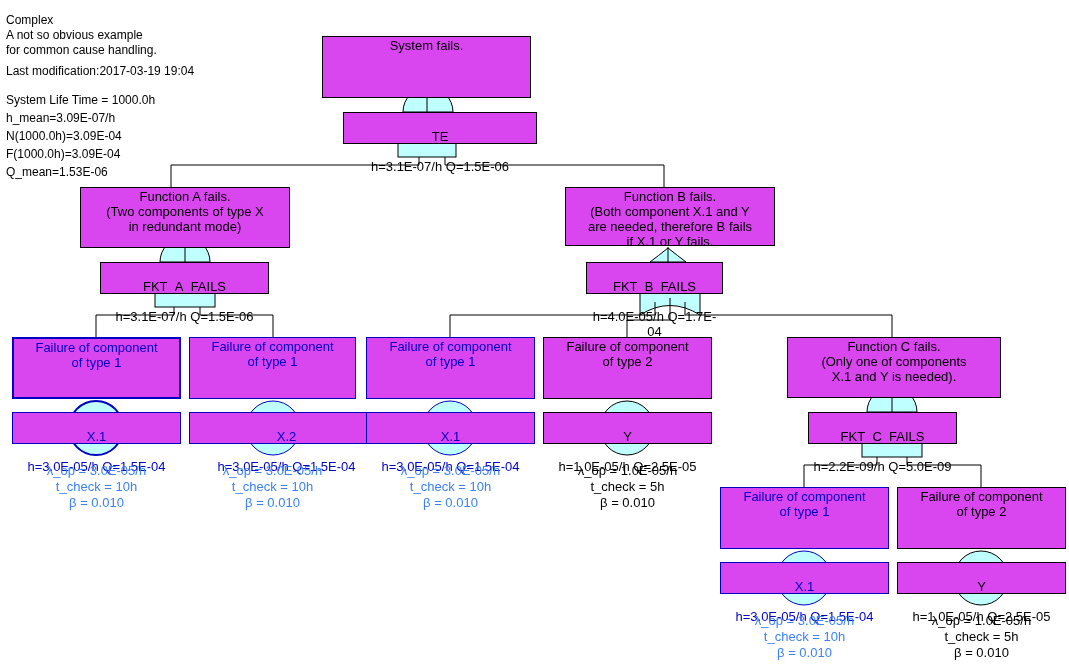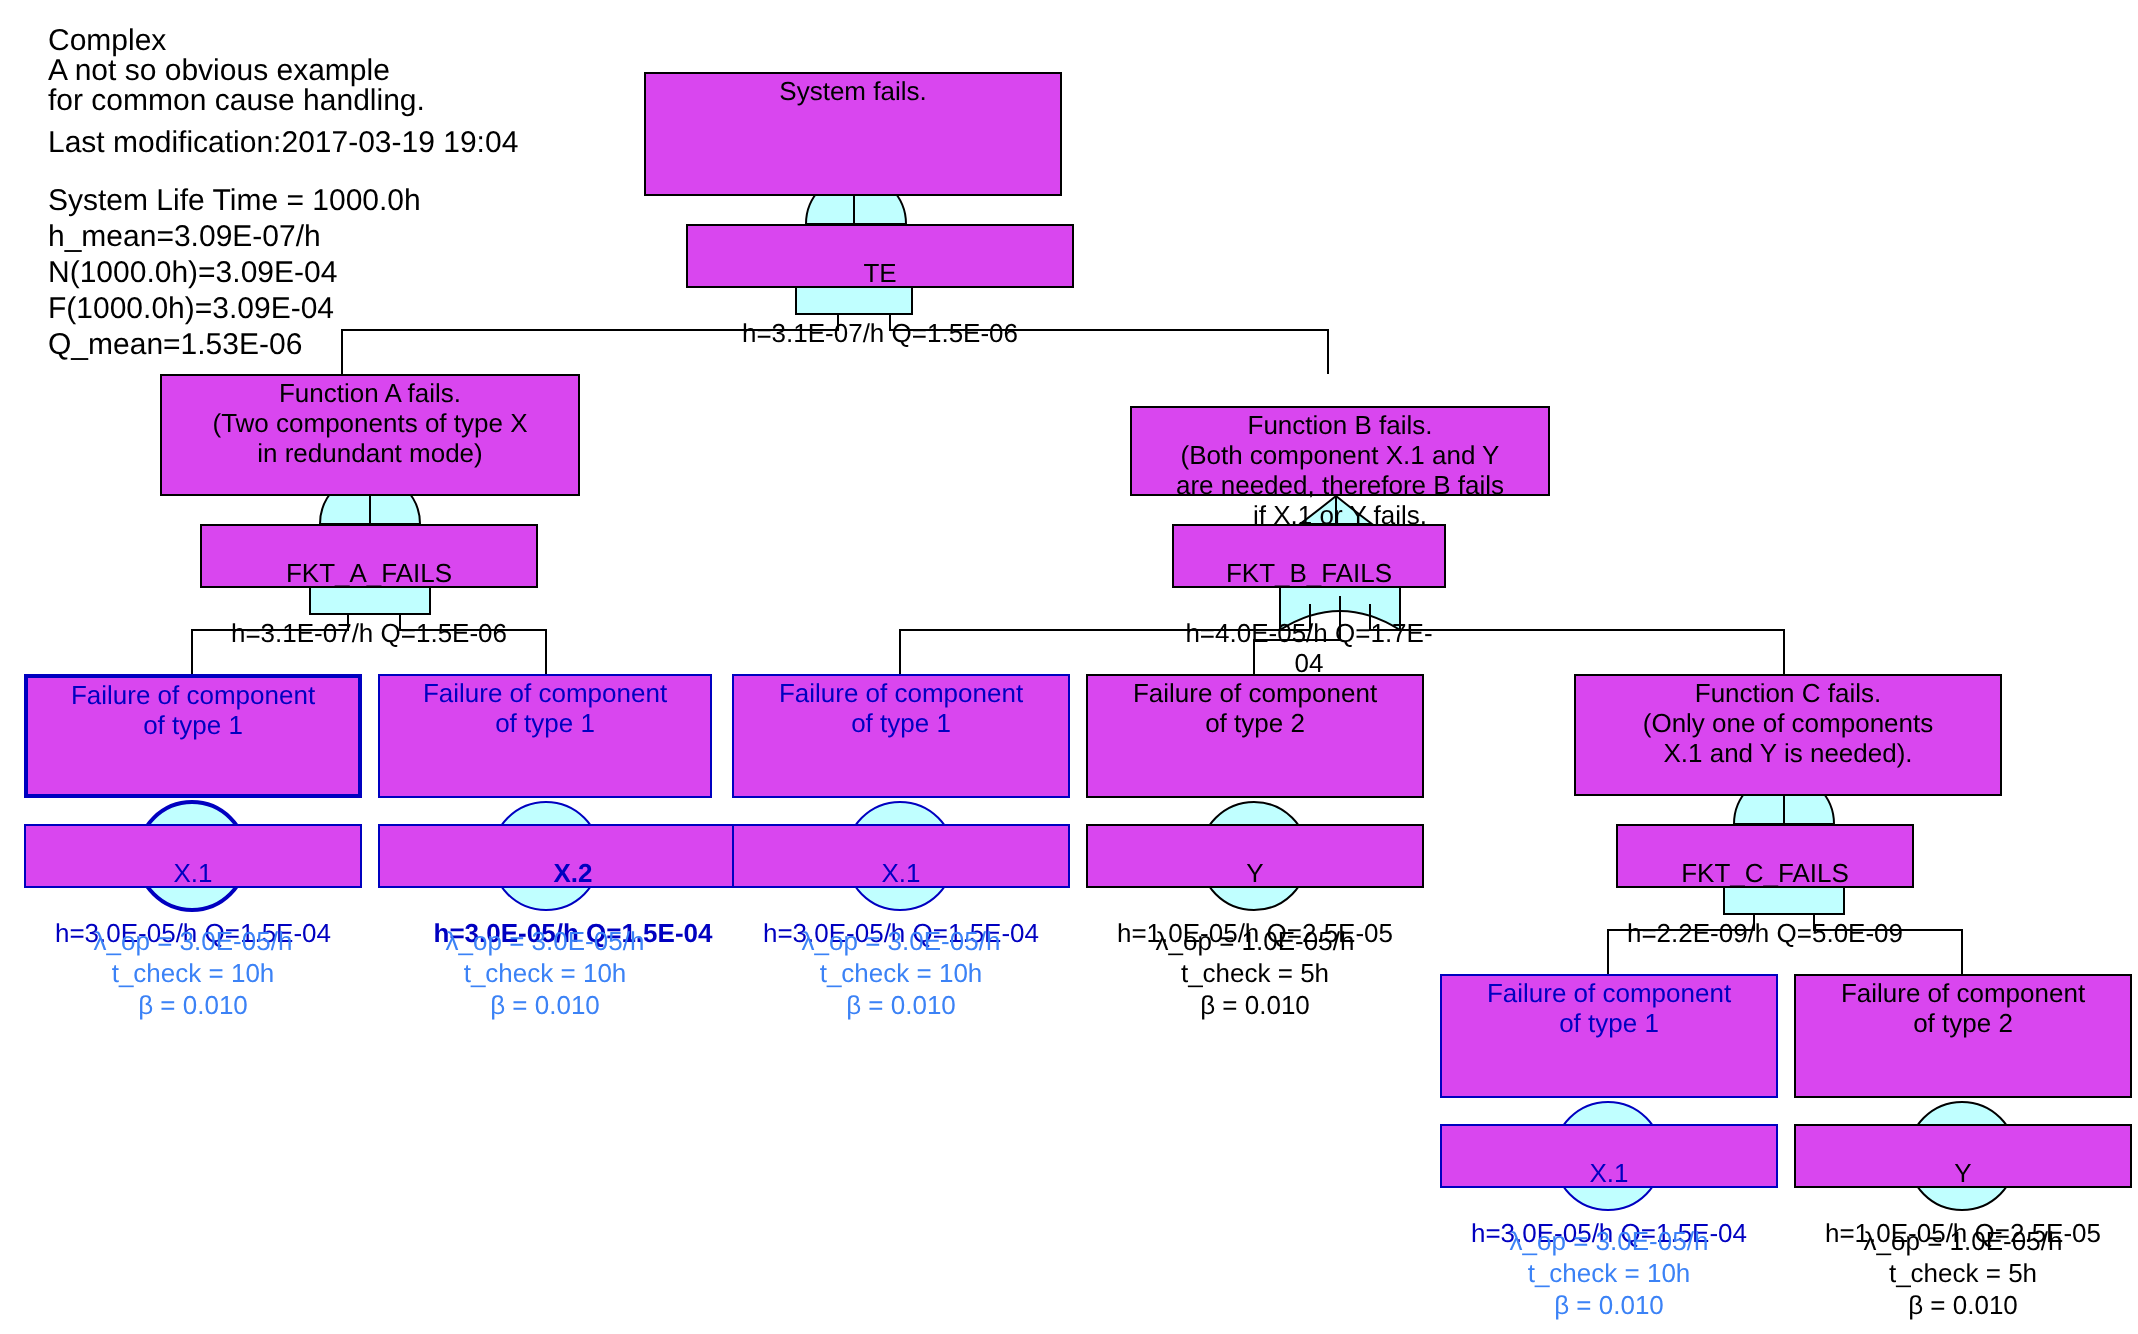--- a/index.html
+++ b/index.html
@@ -1,19 +1,19 @@
 <!DOCTYPE html>
 <html><head>
 <meta charset="utf-8">
 <style>
   html, body { margin:0; padding:0; background:#ffffff; }
   body { width:1069px; height:667px; position:relative; overflow:hidden;
          font-family:"Liberation Sans", sans-serif; font-size:13px; color:#000; }
   .abs { position:absolute; }
-  .info { left:24px; line-height:15px; font-size:15px; white-space:nowrap; }
+  .info { left:6px; line-height:15px; font-size:12px; white-space:nowrap; }
   .box { position:absolute; background:#d946ef; border:1px solid #000; box-sizing:border-box;
          text-align:center; font-size:13px; line-height:15px; white-space:pre-line; padding-top:1px; }
   .box.blue { border-color:#0000c0; color:#0000c0; }
   .box.sel { border:2px solid #0000c0; }
   .params { position:absolute; text-align:center; font-size:13px; line-height:16px; white-space:pre-line; }
   .params.blue { color:#3b82f6; }
   svg.lines { position:absolute; left:0; top:0; }
 </style>
 </head>
 <body>
@@ -80,21 +80,21 @@
 </div>
 
 <div class="box" style="left:80px; top:187px; width:210px; height:61px;">Function A fails.
 (Two components of type X
 in redundant mode)</div>
 <div class="box" style="left:100px; top:262px; width:169px; height:32px;">
   <div>FKT_A_FAILS</div>
   <div>h=3.1E-07/h Q=1.5E-06</div>
 </div>
 
-<div class="box" style="left:565px; top:187px; width:210px; height:45px;margin-top:16px;">Function B fails.
+<div class="box" style="left:565px; top:187px; width:210px; height:59px;">Function B fails.
 (Both component X.1 and Y
 are needed, therefore B fails
 if X.1 or Y fails.</div>
 <div class="box" style="left:586px; top:262px; width:137px; height:32px;">
   <div>FKT_B_FAILS</div>
   <div>h=4.0E-05/h Q=1.7E-04</div>
 </div>
 
 <div class="box" style="left:787px; top:337px; width:214px; height:61px;">Function C fails.
 (Only one of components
@@ -109,21 +109,21 @@
 <div class="box blue" style="left:12px; top:412px; width:169px; height:32px;">
   <div>X.1</div>
   <div>h=3.0E-05/h Q=1.5E-04</div>
 </div>
 <div class="params blue" style="left:12px; top:463px; width:169px;">λ_op = 3.0E-05/h
 t_check = 10h
 β = 0.010</div>
 
 <div class="box blue" style="left:189px; top:337px; width:167px; height:62px;">Failure of component
 of type 1</div>
-<div class="box blue" style="left:189px; top:412px; width:195px; height:32px;font-weight:bold;">
+<div class="box blue" style="left:189px; top:412px; width:195px; height:32px;">
   <div>X.2</div>
   <div>h=3.0E-05/h Q=1.5E-04</div>
 </div>
 <div class="params blue" style="left:189px; top:463px; width:167px;">λ_op = 3.0E-05/h
 t_check = 10h
 β = 0.010</div>
 
 <div class="box blue" style="left:366px; top:337px; width:169px; height:62px;">Failure of component
 of type 1</div>
 <div class="box blue" style="left:366px; top:412px; width:169px; height:32px;">

